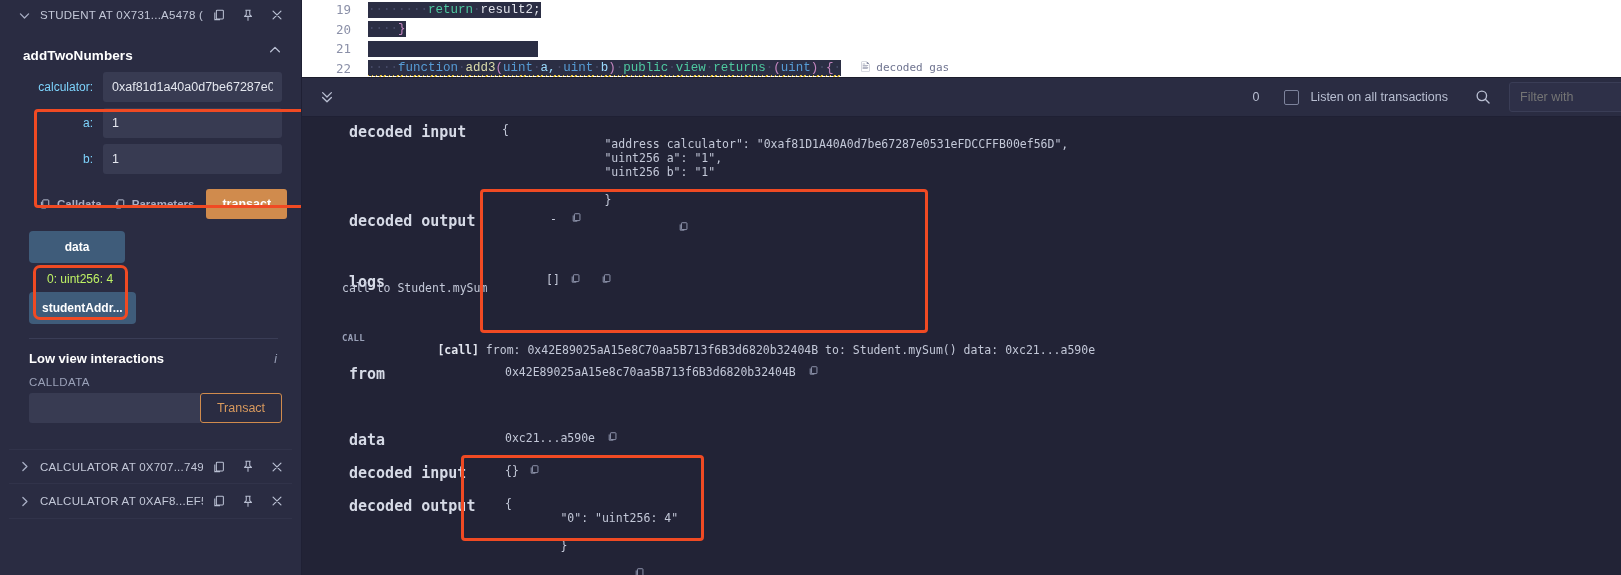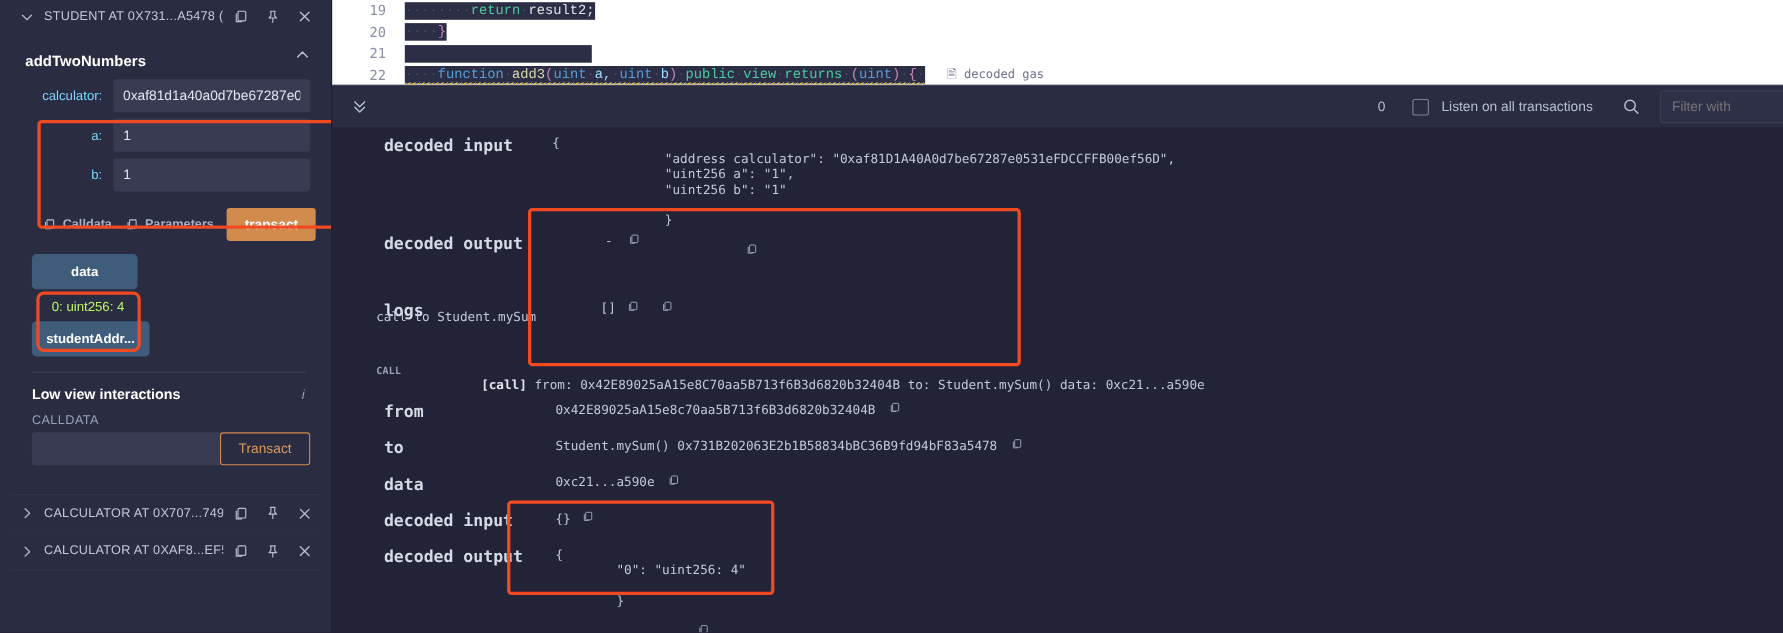--- a/index.html
+++ b/index.html
@@ -471,30 +471,20 @@
         <span class="klabel">from</span>
         <span class="kval" style="padding-left:3px;">0x42E89025aA15e8c70aa5B713f6B3d6820b32404B</span>
         <span class="cp" style="margin-left:12px;">
           <svg width="11" height="11" viewBox="0 0 16 16">
               <rect x="5" y="2.5" width="8" height="10" rx="1" fill="none" stroke="currentColor" stroke-width="1.3"></rect>
               <path d="M3.2 5v8.3h6" fill="none" stroke="currentColor" stroke-width="1.3"></path>
             </svg>
         </span>
       </div>
 
-      <div class="krow" style="top:281px;">
-        <span class="klabel">to</span>
-        <span class="kval" style="padding-left:3px;">Student.mySum() 0x731B202063E2b1B58834bBC36B9fd94bF83a5478</span>
-        <span class="cp" style="margin-left:12px;">
-          <svg width="11" height="11" viewBox="0 0 16 16">
-              <rect x="5" y="2.5" width="8" height="10" rx="1" fill="none" stroke="currentColor" stroke-width="1.3"></rect>
-              <path d="M3.2 5v8.3h6" fill="none" stroke="currentColor" stroke-width="1.3"></path>
-            </svg>
-        </span>
-      </div>
 
       <div class="krow" style="top:314px;">
         <span class="klabel">data</span>
         <span class="kval" style="padding-left:3px;">0xc21...a590e</span>
         <span class="cp" style="margin-left:12px;">
           <svg width="11" height="11" viewBox="0 0 16 16">
               <rect x="5" y="2.5" width="8" height="10" rx="1" fill="none" stroke="currentColor" stroke-width="1.3"></rect>
               <path d="M3.2 5v8.3h6" fill="none" stroke="currentColor" stroke-width="1.3"></path>
             </svg>
         </span>

